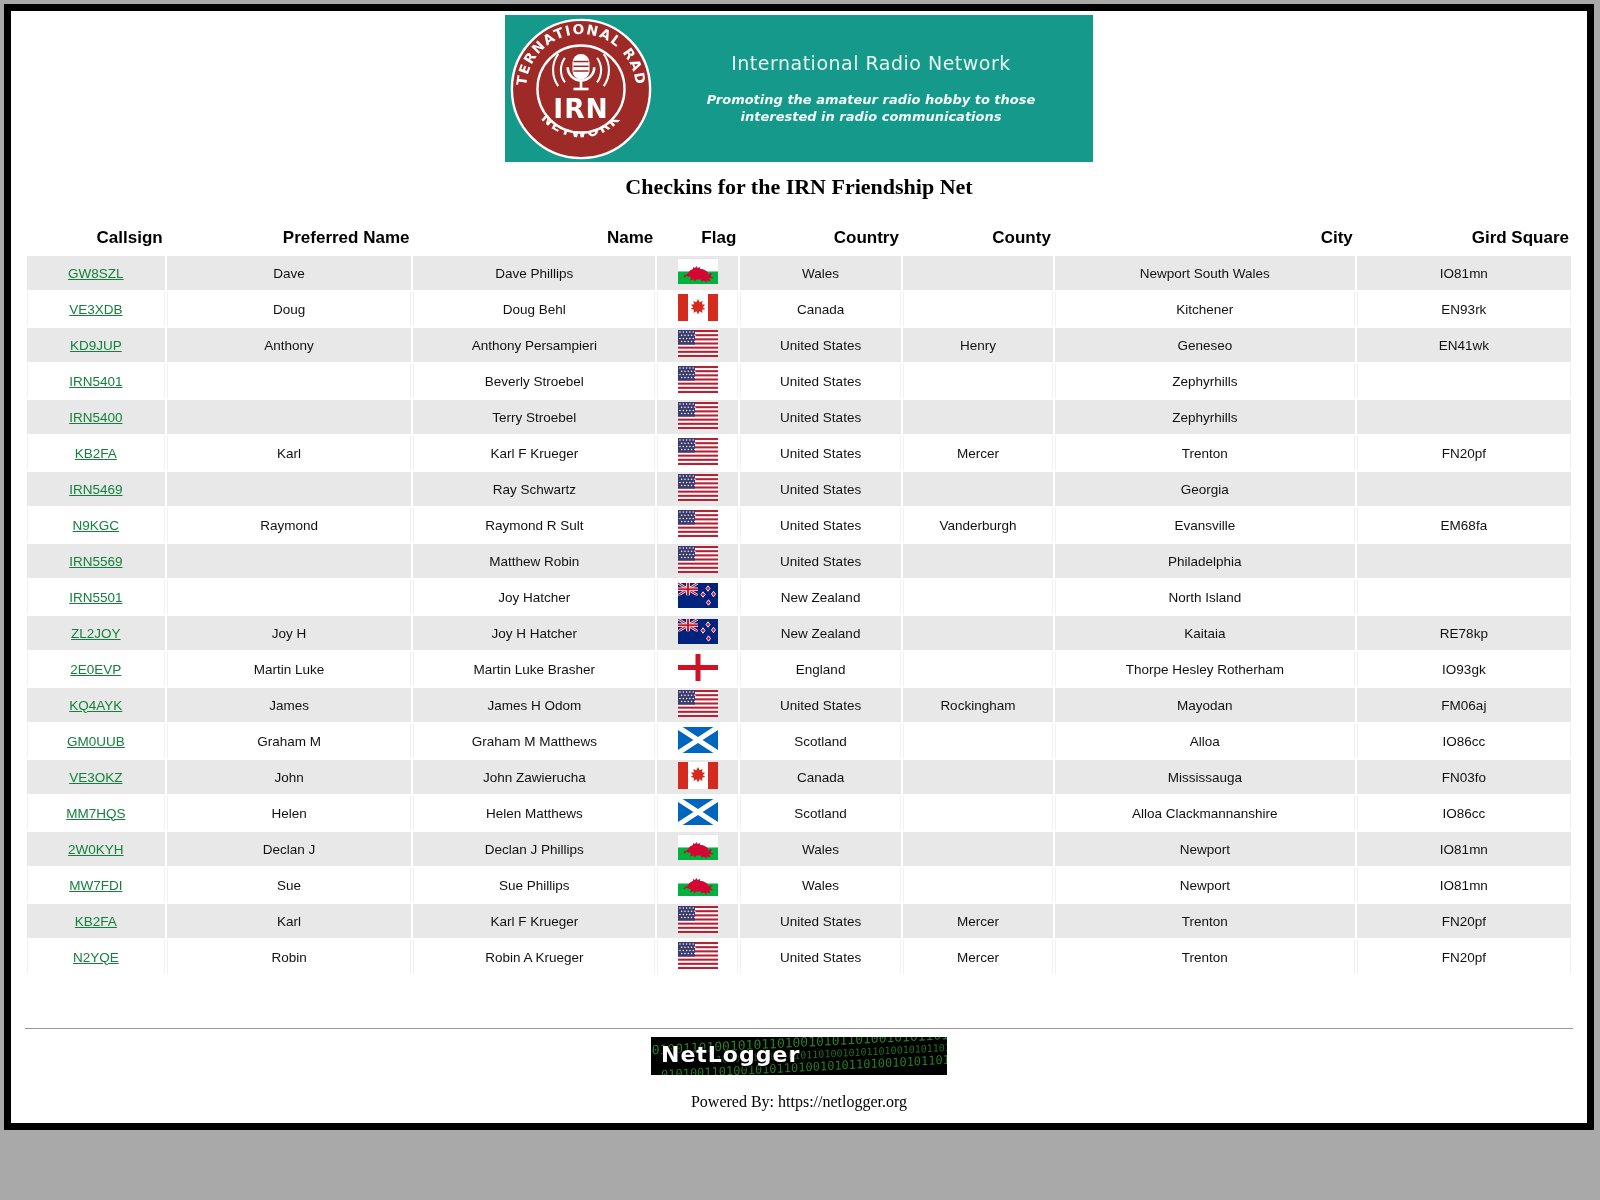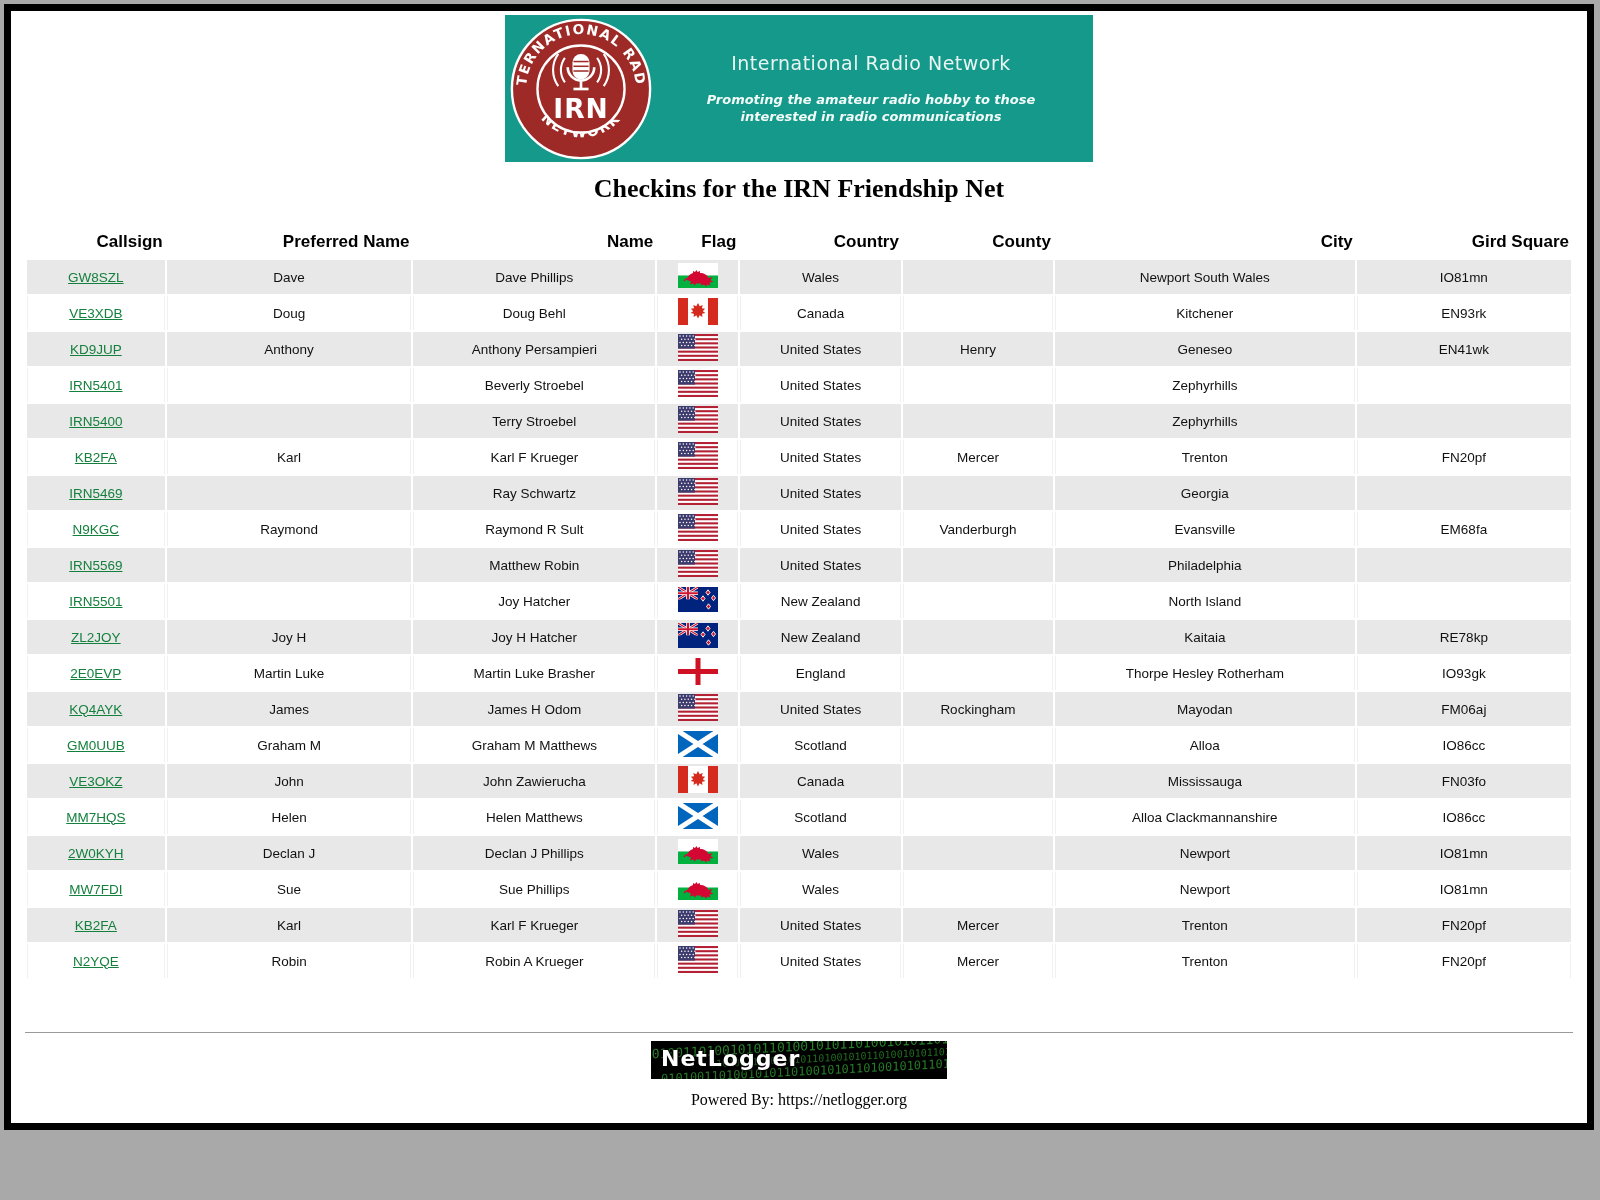--- a/index.html
+++ b/index.html
@@ -32,21 +32,21 @@
   }
   .banner-subtitle {
     font-family:"DejaVu Sans", sans-serif;
     font-style:italic; font-weight:600;
     font-size:13px; line-height:1.3; color:#f3fbf9;
     margin:0;
   }
   
   .page-title {
     font-family:"Liberation Serif", serif;
-    font-size:26px; font-weight:bold; text-align:center;
+    font-size:22px; font-weight:bold; text-align:center;
     margin:12px 0 20px 0; color:#000;
   }
   
   table.checkins {
     width:calc(100% - 28px);
     margin:14px auto 0 auto;
     border-collapse:separate; border-spacing:2px;
   }
   table.checkins th {
     font-size:17px; font-weight:bold; color:#000;
@@ -84,21 +84,21 @@
   .m2 { top:11px; font-size:10px; opacity:.75; }
   .m3 { top:23px; font-size:12px; opacity:.85; }
   .netlogger-word {
     position:absolute; left:10px; top:5px;
     font-family:"DejaVu Sans", sans-serif; font-weight:bold;
     font-size:22px; color:#fff; letter-spacing:1px;
     text-shadow:1px 1px 2px #000, 0 0 4px #000;
   }
   .powered-by {
     font-family:"Liberation Serif", serif;
-    font-size:16px; color:#000; margin-top:12px;
+    font-size:16px; color:#000; margin-top:18px;
   }
 </style>
 </head>
 <body>
 
 <div class="page">
 
   <div class="banner">
     <div class="banner-logo">
       <svg width="142" height="142" viewBox="0 0 150 150">

